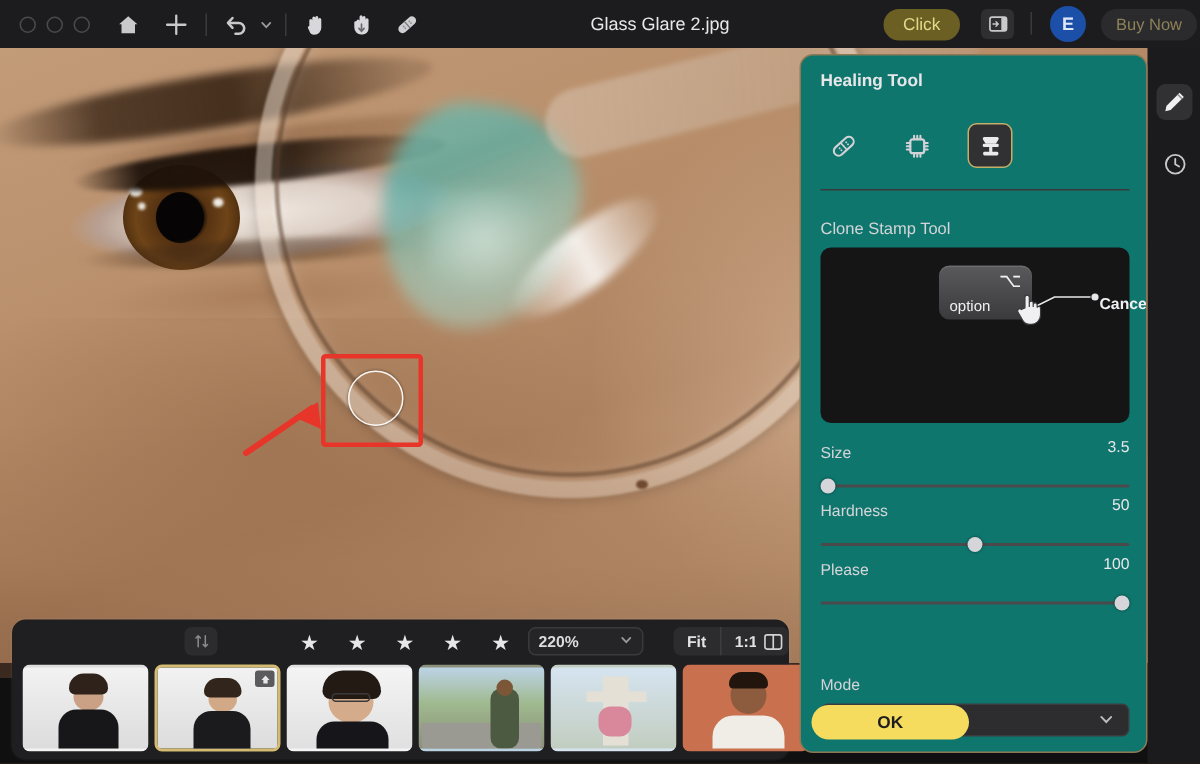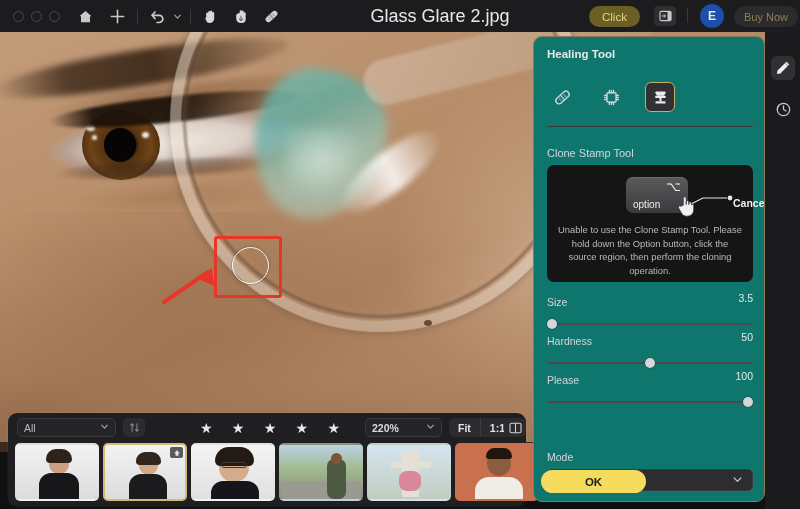--- a/index.html
+++ b/index.html
@@ -33,21 +33,21 @@
     width: 26px; height: 26px;
     display: flex; align-items: center; justify-content: center;
     color: #c9c9cb;
   }
   .tb-sep {
     width: 1px; height: 15px; background: #3a3a3c; margin: 0 7px;
   }
   .title {
     position: absolute; left: 0; right: 0;
     text-align: center;
-    font-size: 18px; color: #e8e8ea;
+    font-size: 12px; color: #e8e8ea;
     pointer-events: none;
   }
   .title-wrap { position:absolute; left: 330px; width: 220px; text-align:center;}
   .export-btn {
     position: absolute; left: 589px; top: 6px;
     height: 21px; padding: 0 13px;
     border-radius: 11px;
     background: #6b5f24;
     color: #e4d98a;
     font-size: 11.5px;
@@ -250,21 +250,21 @@
     border-radius:5px; background:#2c2c2e;
     display:flex; align-items:center; justify-content:center;
     font-size: 10px; color:#8c8c90;
   }
   .fs-stars {
     position:absolute; left:192px; top:5px; width:140px; height:19px;
     display:flex; align-items:center; justify-content:space-between;
   }
   .star { color:#e7e7ea; font-size:14px; line-height:14px; }
   .fs-zoom {
-    position:absolute; left:357px; top:5px; width:77px; height:19px;
+    position:absolute; left:344px; top:5px; width:77px; height:19px;
     border-radius:5px; border:1px solid #3a3a3c; background:#252527;
     display:flex; align-items:center; padding:0 6px;
     font-size:10.5px; color:#dcdce0; font-weight:bold;
   }
   .fs-zoom .chev { margin-left:auto; color:#9a9a9e; }
   .fs-fitgroup {
     position:absolute; left:441px; top:5px; height:19px;
     display:flex; align-items:center;
     border-radius:5px; background:#2c2c2e; overflow:hidden;
   }
@@ -536,28 +536,20 @@
         </svg>
     </div>
     <div class="tb-sep2"></div>
     <div class="avatar">E</div>
     <div class="buynow">Buy Now</div>
   </div>
 
   <div class="filmstrip">
     <div class="fs-toolbar">
 
-      <div class="fs-select">
-        <span>All</span>
-        <span class="chev">
-          <svg width="9" height="9" viewBox="0 0 10 10">
-              <path d="M2 3.6 L5 6.8 L8 3.6" stroke="#9a9a9e" stroke-width="1.3" fill="none" stroke-linecap="round"></path>
-            </svg>
-        </span>
-      </div>
 
       <div class="fs-sort">
         <svg width="11" height="11" viewBox="0 0 12 12">
             <path d="M3.4 2 V10 M1.8 3.6 L3.4 2 L5 3.6" stroke="#8c8c90" stroke-width="1.1" fill="none" stroke-linecap="round"></path>
             <path d="M8.6 10 V2 M7 8.4 L8.6 10 L10.2 8.4" stroke="#8c8c90" stroke-width="1.1" fill="none" stroke-linecap="round"></path>
           </svg>
       </div>
 
       <div class="fs-stars">
         <span class="star">★</span>
@@ -688,21 +680,20 @@
         <span class="olabel">option</span>
       </div>
       <svg class="leader" viewBox="0 0 52 18">
         <path d="M2 12 L16 5 L40 5" stroke="#e7e7ea" stroke-width="1.1" fill="none"></path>
         <circle cx="43" cy="5" r="2.4" fill="#e7e7ea"></circle>
       </svg>
       <svg class="cursor-hand" viewBox="0 0 18 24">
         <path d="M6.3 10.2 V3.2 a1.45 1.45 0 0 1 2.9 0 V9.6 V7 a1.3 1.3 0 0 1 2.6 0 V9.6 V8.2 a1.3 1.3 0 0 1 2.6 0 V10 a1.2 1.2 0 0 1 2.3 0.4 V15 a6.2 6.2 0 0 1 -6.2 6.2 H9.2 a5 5 0 0 1 -4.4 -2.6 L1.6 13 a1.4 1.4 0 0 1 2.2 -1.7 Z" fill="#f0f0f2" stroke="#3a3a3c" stroke-width="0.8"></path>
       </svg>
       <div class="click-lbl">Cancel</div>
-      <div class="rp-msg">Unable to use the Clone Stamp Tool. Please hold down the Option button, click the source region, then perform the cloning operation.</div>
     </div>
 
     <div class="rp-slider-block" style="top:255px;">
       <span class="sl-val">3.5</span>
       <span class="sl-label">Size</span>
       <div class="sl-track">
         <div class="sl-knob" style="left:0px;"></div>
       </div>
     </div>
     <div class="rp-slider-block" style="top:294px;">

